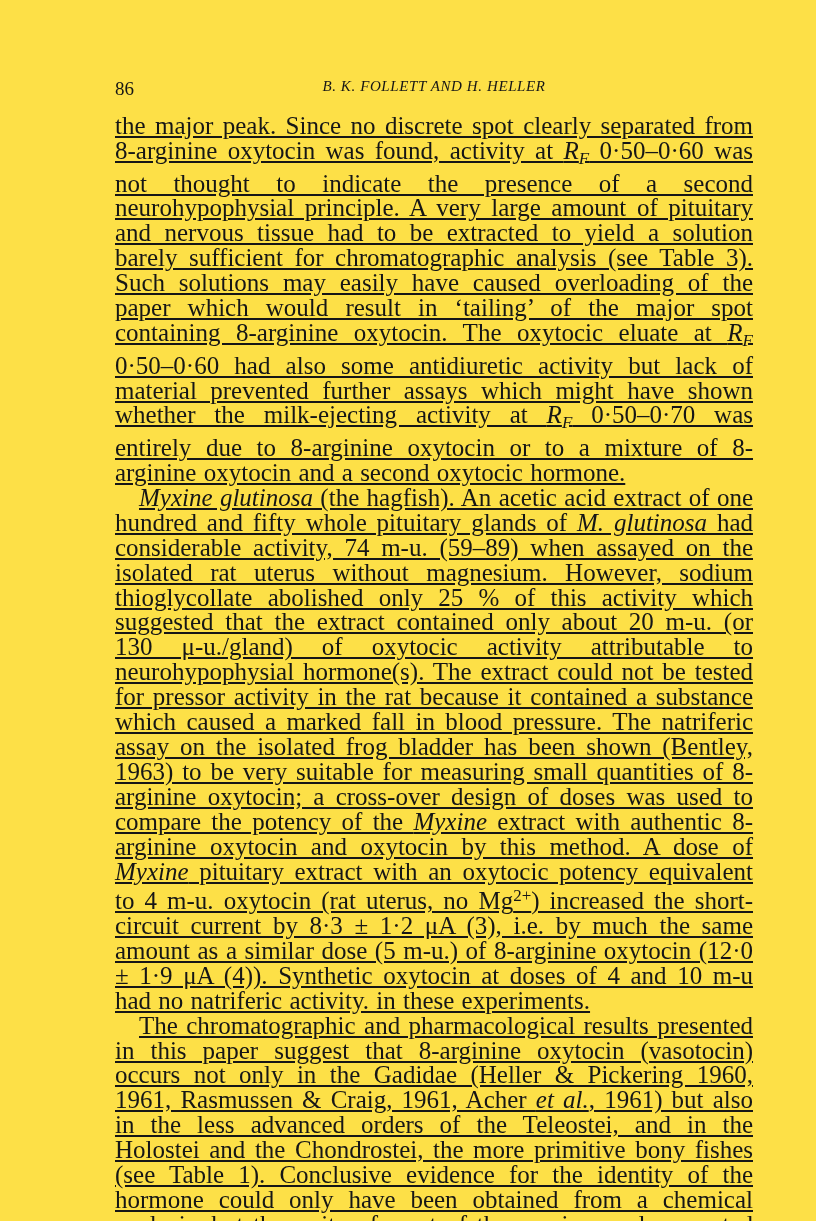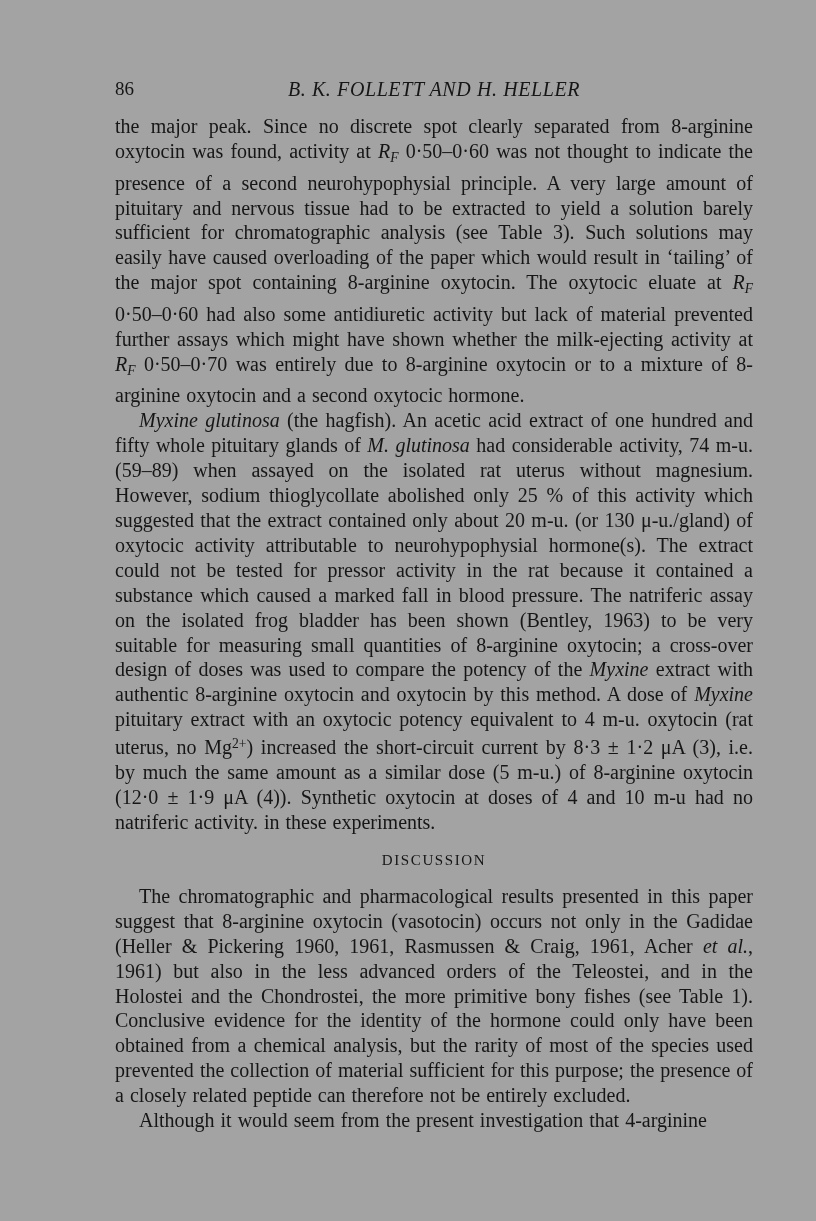--- a/index.html
+++ b/index.html
@@ -5,21 +5,21 @@
   html, body {
     margin: 0;
     padding: 0;
     background: #e8e8e6;
   }
   .page {
     position: relative;
     width: 816px;
     height: 1221px;
     margin: 0 auto;
-    background: #a3a3a3;
+    background: #fde047;
     color: #161616;
     font-family: "Liberation Serif", "DejaVu Serif", serif;
     overflow: hidden;
   }
   .content {
     position: absolute;
     left: 115px;
     top: 78px;
     width: 638px;
   }
@@ -34,30 +34,31 @@
     top: 0;
     font-size: 19px;
   }
   .running-title {
     position: absolute;
     left: 0;
     right: 0;
     top: 0;
     text-align: center;
     font-style: italic;
-    font-size: 20px;
+    font-size: 15px;
     letter-spacing: 0.6px;
     white-space: nowrap;
   }
   .body-text p.para {
     margin: 0;
-    font-size: 20px;
+    font-size: 25px;
     line-height: 24.9px;
     text-align: justify;
     word-spacing: 1px;
+    text-decoration: underline;
   }
   .body-text p.para.indent {
     text-indent: 24px;
   }
   .run-normal { font-style: normal; }
   .run-italic { font-style: italic; }
   .run-sub {
     font-style: italic;
     font-size: 68%;
     vertical-align: -0.28em;
@@ -85,21 +86,20 @@
     <div class="page-header">
       <span class="page-number">86</span>
       <span class="running-title">B. K. FOLLETT AND H. HELLER</span>
     </div>
 
     <div class="body-text">
         <p class="para"><span class="run-normal">the major peak. Since no discrete spot clearly separated from 8-arginine oxytocin was found, activity at </span><span class="run-italic">R</span><span class="run-sub">F</span><span class="run-normal"> 0·50–0·60 was not thought to indicate the presence of a second neurohypophysial principle. A very large amount of pituitary and nervous tissue had to be extracted to yield a solution barely sufficient for chromatographic analysis (see Table 3). Such solutions may easily have caused overloading of the paper which would result in ‘tailing’ of the major spot containing 8-arginine oxytocin. The oxytocic eluate at </span><span class="run-italic">R</span><span class="run-sub">F</span><span class="run-normal"> 0·50–0·60 had also some antidiuretic activity but lack of material prevented further assays which might have shown whether the milk-ejecting activity at </span><span class="run-italic">R</span><span class="run-sub">F</span><span class="run-normal"> 0·50–0·70 was entirely due to 8-arginine oxytocin or to a mixture of 8-arginine oxytocin and a second oxytocic hormone.</span></p>
         <p class="para indent"><span class="run-italic">Myxine glutinosa</span><span class="run-normal"> (the hagfish). An acetic acid extract of one hundred and fifty whole pituitary glands of </span><span class="run-italic">M. glutinosa</span><span class="run-normal"> had considerable activity, 74 m-u. (59–89) when assayed on the isolated rat uterus without magnesium. However, sodium thioglycollate abolished only 25 % of this activity which suggested that the extract contained only about 20 m-u. (or 130 μ-u./gland) of oxytocic activity attributable to neurohypophysial hormone(s). The extract could not be tested for pressor activity in the rat because it contained a substance which caused a marked fall in blood pressure. The natriferic assay on the isolated frog bladder has been shown (Bentley, 1963) to be very suitable for measuring small quantities of 8-arginine oxytocin; a cross-over design of doses was used to compare the potency of the </span><span class="run-italic">Myxine</span><span class="run-normal"> extract with authentic 8-arginine oxytocin and oxytocin by this method. A dose of </span><span class="run-italic">Myxine</span><span class="run-normal"> pituitary extract with an oxytocic potency equivalent to 4 m-u. oxytocin (rat uterus, no Mg</span><span class="run-sup">2+</span><span class="run-normal">) increased the short-circuit current by 8·3 ± 1·2 μA (3), i.e. by much the same amount as a similar dose (5 m-u.) of 8-arginine oxytocin (12·0 ± 1·9 μA (4)). Synthetic oxytocin at doses of 4 and 10 m-u had no natriferic activity. in these experiments.</span></p>
       </div>
 
-    <h2 class="section-heading">DISCUSSION</h2>
 
     <div class="body-text">
         <p class="para indent"><span class="run-normal">The chromatographic and pharmacological results presented in this paper suggest that 8-arginine oxytocin (vasotocin) occurs not only in the Gadidae (Heller &amp; Pickering 1960, 1961, Rasmussen &amp; Craig, 1961, Acher </span><span class="run-italic">et al.</span><span class="run-normal">, 1961) but also in the less advanced orders of the Teleostei, and in the Holostei and the Chondrostei, the more primitive bony fishes (see Table 1). Conclusive evidence for the identity of the hormone could only have been obtained from a chemical analysis, but the rarity of most of the species used prevented the collection of material sufficient for this purpose; the presence of a closely related peptide can therefore not be entirely excluded.</span></p>
         <p class="para indent"><span class="run-normal">Although it would seem from the present investigation that 4-arginine</span></p>
       </div>
 
   </div>
 </div>
 
 </body></html>

